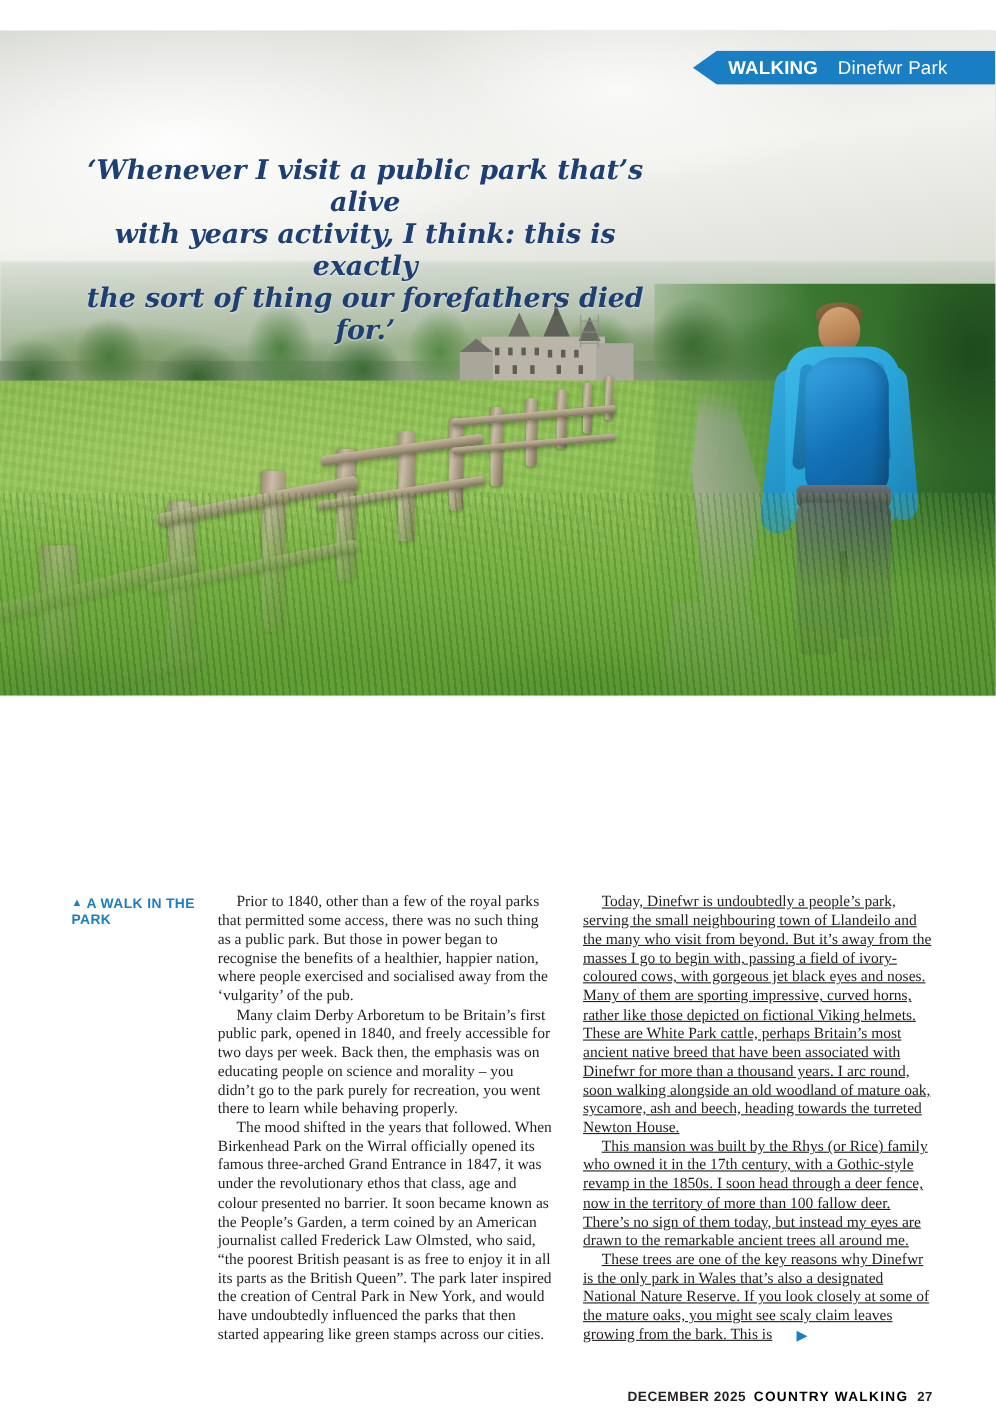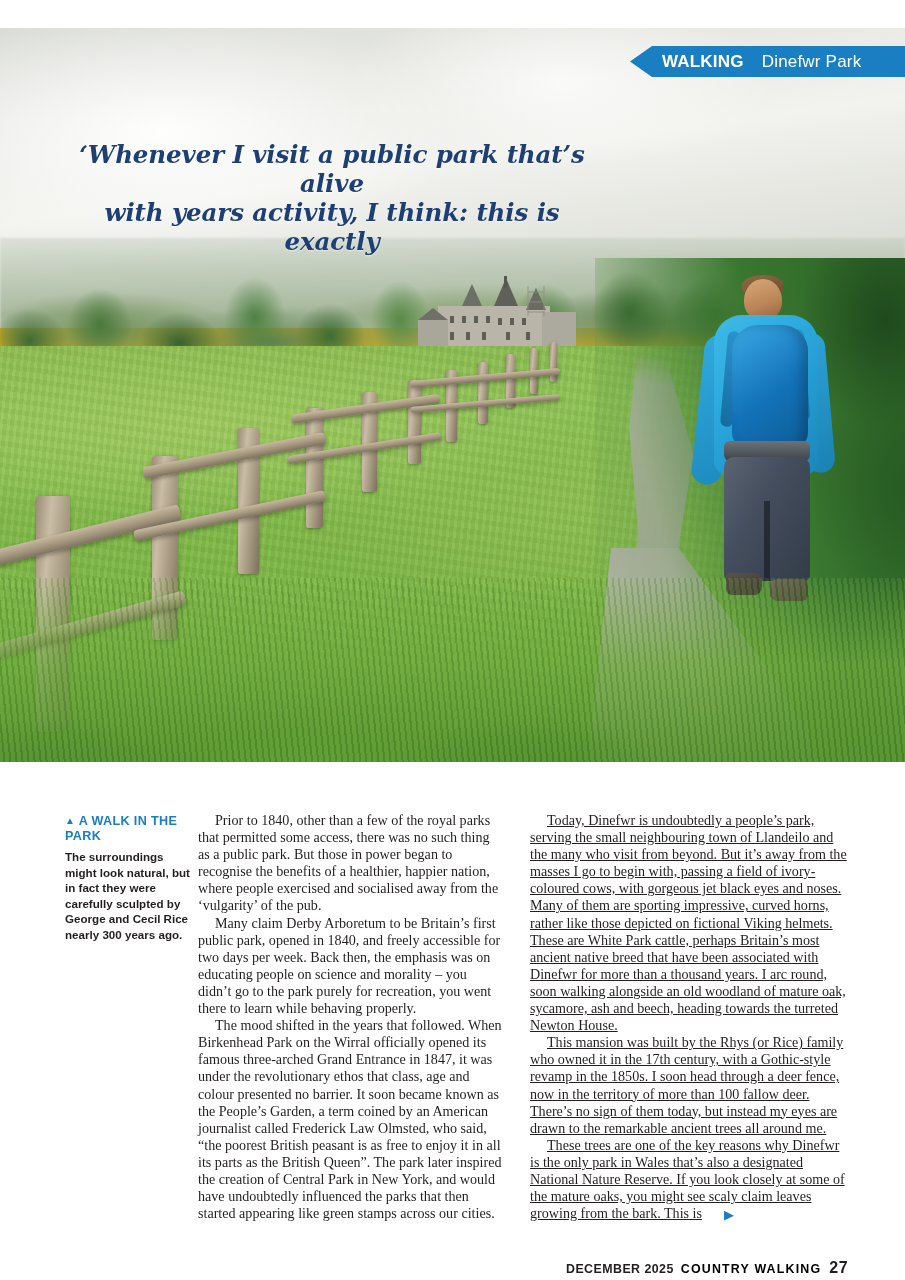--- a/index.html
+++ b/index.html
@@ -15,23 +15,23 @@
     font-family: "Liberation Serif", serif;
     color: #231f20;
   }
 
   
   .hero {
     position: absolute;
     left: 0;
     top: 28px;
     width: 905px;
-    height: 734px;
+    height: 604px;
     overflow: hidden;
-    background: #eab308;
+    background: #a3a3a3;
   }
   .hero-sky {
     position: absolute;
     left: 0; top: 0;
     width: 905px; height: 300px;
     background:
       radial-gradient(ellipse 420px 180px at 18% 35%, rgba(255,255,255,0.95) 0%, rgba(255,255,255,0.0) 70%),
       radial-gradient(ellipse 300px 120px at 62% 18%, rgba(255,255,255,0.75) 0%, rgba(255,255,255,0.0) 72%),
       linear-gradient(172deg, #d9dbd6 0%, #e6e7e2 22%, #f2f2ee 46%, #e3e5de 68%, #cfd4c9 100%);
   }
@@ -351,21 +351,21 @@
   .footer-mag {
     color: #000000;
     font-weight: bold;
     margin-left: 7px;
     letter-spacing: 1.2px;
   }
   .footer-page {
     font-weight: bold;
     color: #231f20;
     margin-left: 8px;
-    font-size: 16px;
+    font-size: 12px;
   }
 </style>
 </head>
 <body>
 
 <div class="hero">
   <div class="hero-sky"></div>
   <div class="hero-hills"></div>
   <div class="hero-treeline"></div>
 
@@ -442,36 +442,36 @@
     <div class="walker-legsplit"></div>
     <div class="walker-bootL"></div>
     <div class="walker-bootR"></div>
   </div>
 
   <div class="hero-fg-grass"></div>
 
   <div class="pull-quote">
     <span class="ql">‘Whenever I visit a public park that’s alive</span>
     <span class="ql">with years activity, I think: this is exactly</span>
+    <span class="ql">the sort of thing our forefathers died for.’</span>
   </div>
 </div>
 
 <div class="discover-banner">
   <span class="discover-kicker">WALKING</span>
   <span class="discover-title">Dinefwr Park</span>
 </div>
 
 <div class="content">
 
   <div class="col-caption">
     <div class="caption-head">
       <span class="caption-arrow">▲</span>
       <span>A WALK IN THE PARK</span>
     </div>
-    <div class="caption-body">The surroundings might look natural, but in fact they were carefully sculpted by George and Cecil Rice nearly 300 years ago.</div>
   </div>
 
   <div class="col-body col-1">
     <p>Prior to 1840, other than a few of the royal parks that permitted some access, there was no such thing as a public park. But those in power began to recognise the benefits of a healthier, happier nation, where people exercised and socialised away from the ‘vulgarity’ of the pub.</p>
     <p>Many claim Derby Arboretum to be Britain’s first public park, opened in 1840, and freely accessible for two days per week. Back then, the emphasis was on educating people on science and morality – you didn’t go to the park purely for recreation, you went there to learn while behaving properly.</p>
     <p>The mood shifted in the years that followed. When Birkenhead Park on the Wirral officially opened its famous three-arched Grand Entrance in 1847, it was under the revolutionary ethos that class, age and colour presented no barrier. It soon became known as the People’s Garden, a term coined by an American journalist called Frederick Law Olmsted, who said, “the poorest British peasant is as free to enjoy it in all its parts as the British Queen”. The park later inspired the creation of Central Park in New York, and would have undoubtedly influenced the parks that then started appearing like green stamps across our cities.</p>
   </div>
 
   <div class="col-body col-2">
     <p>Today, Dinefwr is undoubtedly a people’s park, serving the small neighbouring town of Llandeilo and the many who visit from beyond. But it’s away from the masses I go to begin with, passing a field of ivory-coloured cows, with gorgeous jet black eyes and noses. Many of them are sporting impressive, curved horns, rather like those depicted on fictional Viking helmets. These are White Park cattle, perhaps Britain’s most ancient native breed that have been associated with Dinefwr for more than a thousand years. I arc round, soon walking alongside an old woodland of mature oak, sycamore, ash and beech, heading towards the turreted Newton House.</p>

